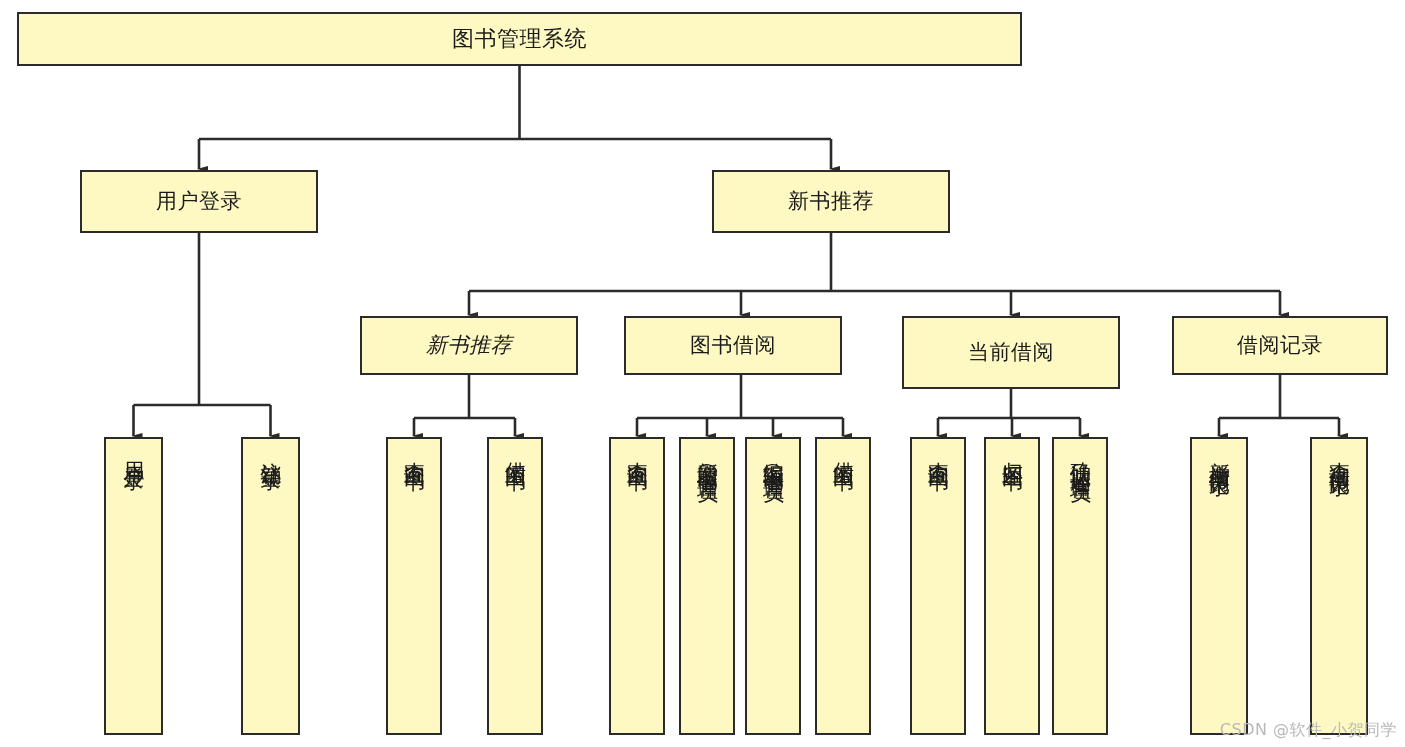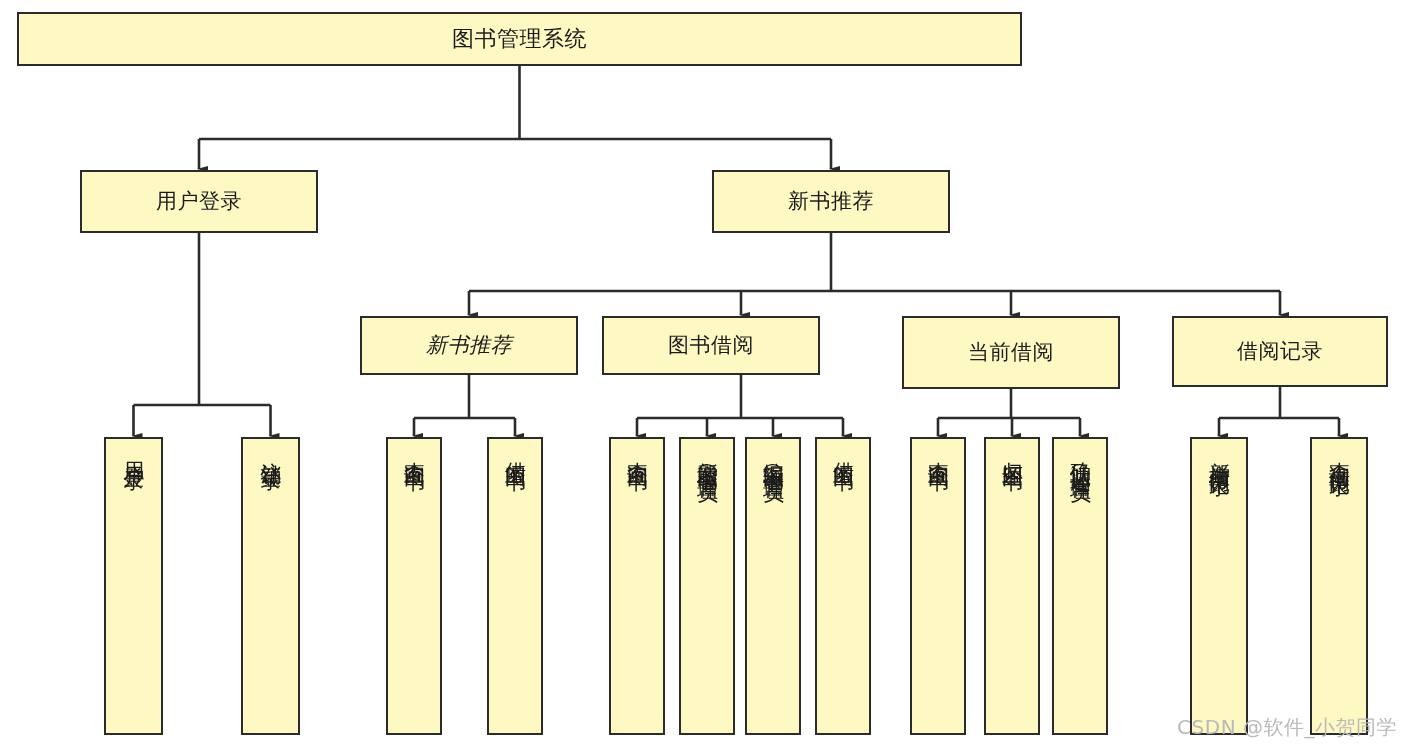--- a/index.html
+++ b/index.html
@@ -61,21 +61,21 @@
     text-orientation: upright;
     font-size: 21px;
     letter-spacing: 3px;
     line-height: 1;
     white-space: nowrap;
   }
   .watermark {
     position: absolute;
     right: 8px;
     bottom: 6px;
-    font-size: 20px;
+    font-size: 16px;
     color: #b9b9b9;
     letter-spacing: 0.5px;
     z-index: 5;
     white-space: nowrap;
   }
 </style>
 </head>
 <body>
 
 <div id="diagram-root">
@@ -130,27 +130,27 @@
   <div class="node horiz" style="left: 80px; top: 170px; width: 238px; height: 63px;">
     <span class="node-label">用户登录</span>
   </div>
   <div class="node horiz" style="left: 712px; top: 170px; width: 238px; height: 63px;">
     <span class="node-label">新书推荐</span>
   </div>
 
   <div class="node horiz" style="left: 360px; top: 316px; width: 218px; height: 59px; font-style: italic;">
     <span class="node-label">新书推荐</span>
   </div>
-  <div class="node horiz" style="left: 602px; top: 316px; width: 218px; height: 59px;">
+  <div class="node horiz" style="left: 624px; top: 316px; width: 218px; height: 59px;">
     <span class="node-label">图书借阅</span>
   </div>
   <div class="node horiz" style="left: 902px; top: 316px; width: 218px; height: 73px;">
     <span class="node-label">当前借阅</span>
   </div>
-  <div class="node horiz" style="left: 1172px; top: 316px; width: 216px; height: 71px;">
+  <div class="node horiz" style="left: 1172px; top: 316px; width: 216px; height: 59px;">
     <span class="node-label">借阅记录</span>
   </div>
 
   <div class="node vert" style="left: 104px; top: 437px; width: 59px; height: 298px;">
     <span class="node-label">用户登录</span>
   </div>
   <div class="node vert" style="left: 241px; top: 437px; width: 59px; height: 298px;">
     <span class="node-label">注销登录</span>
   </div>
   <div class="node vert" style="left: 386px; top: 437px; width: 56px; height: 298px;">

